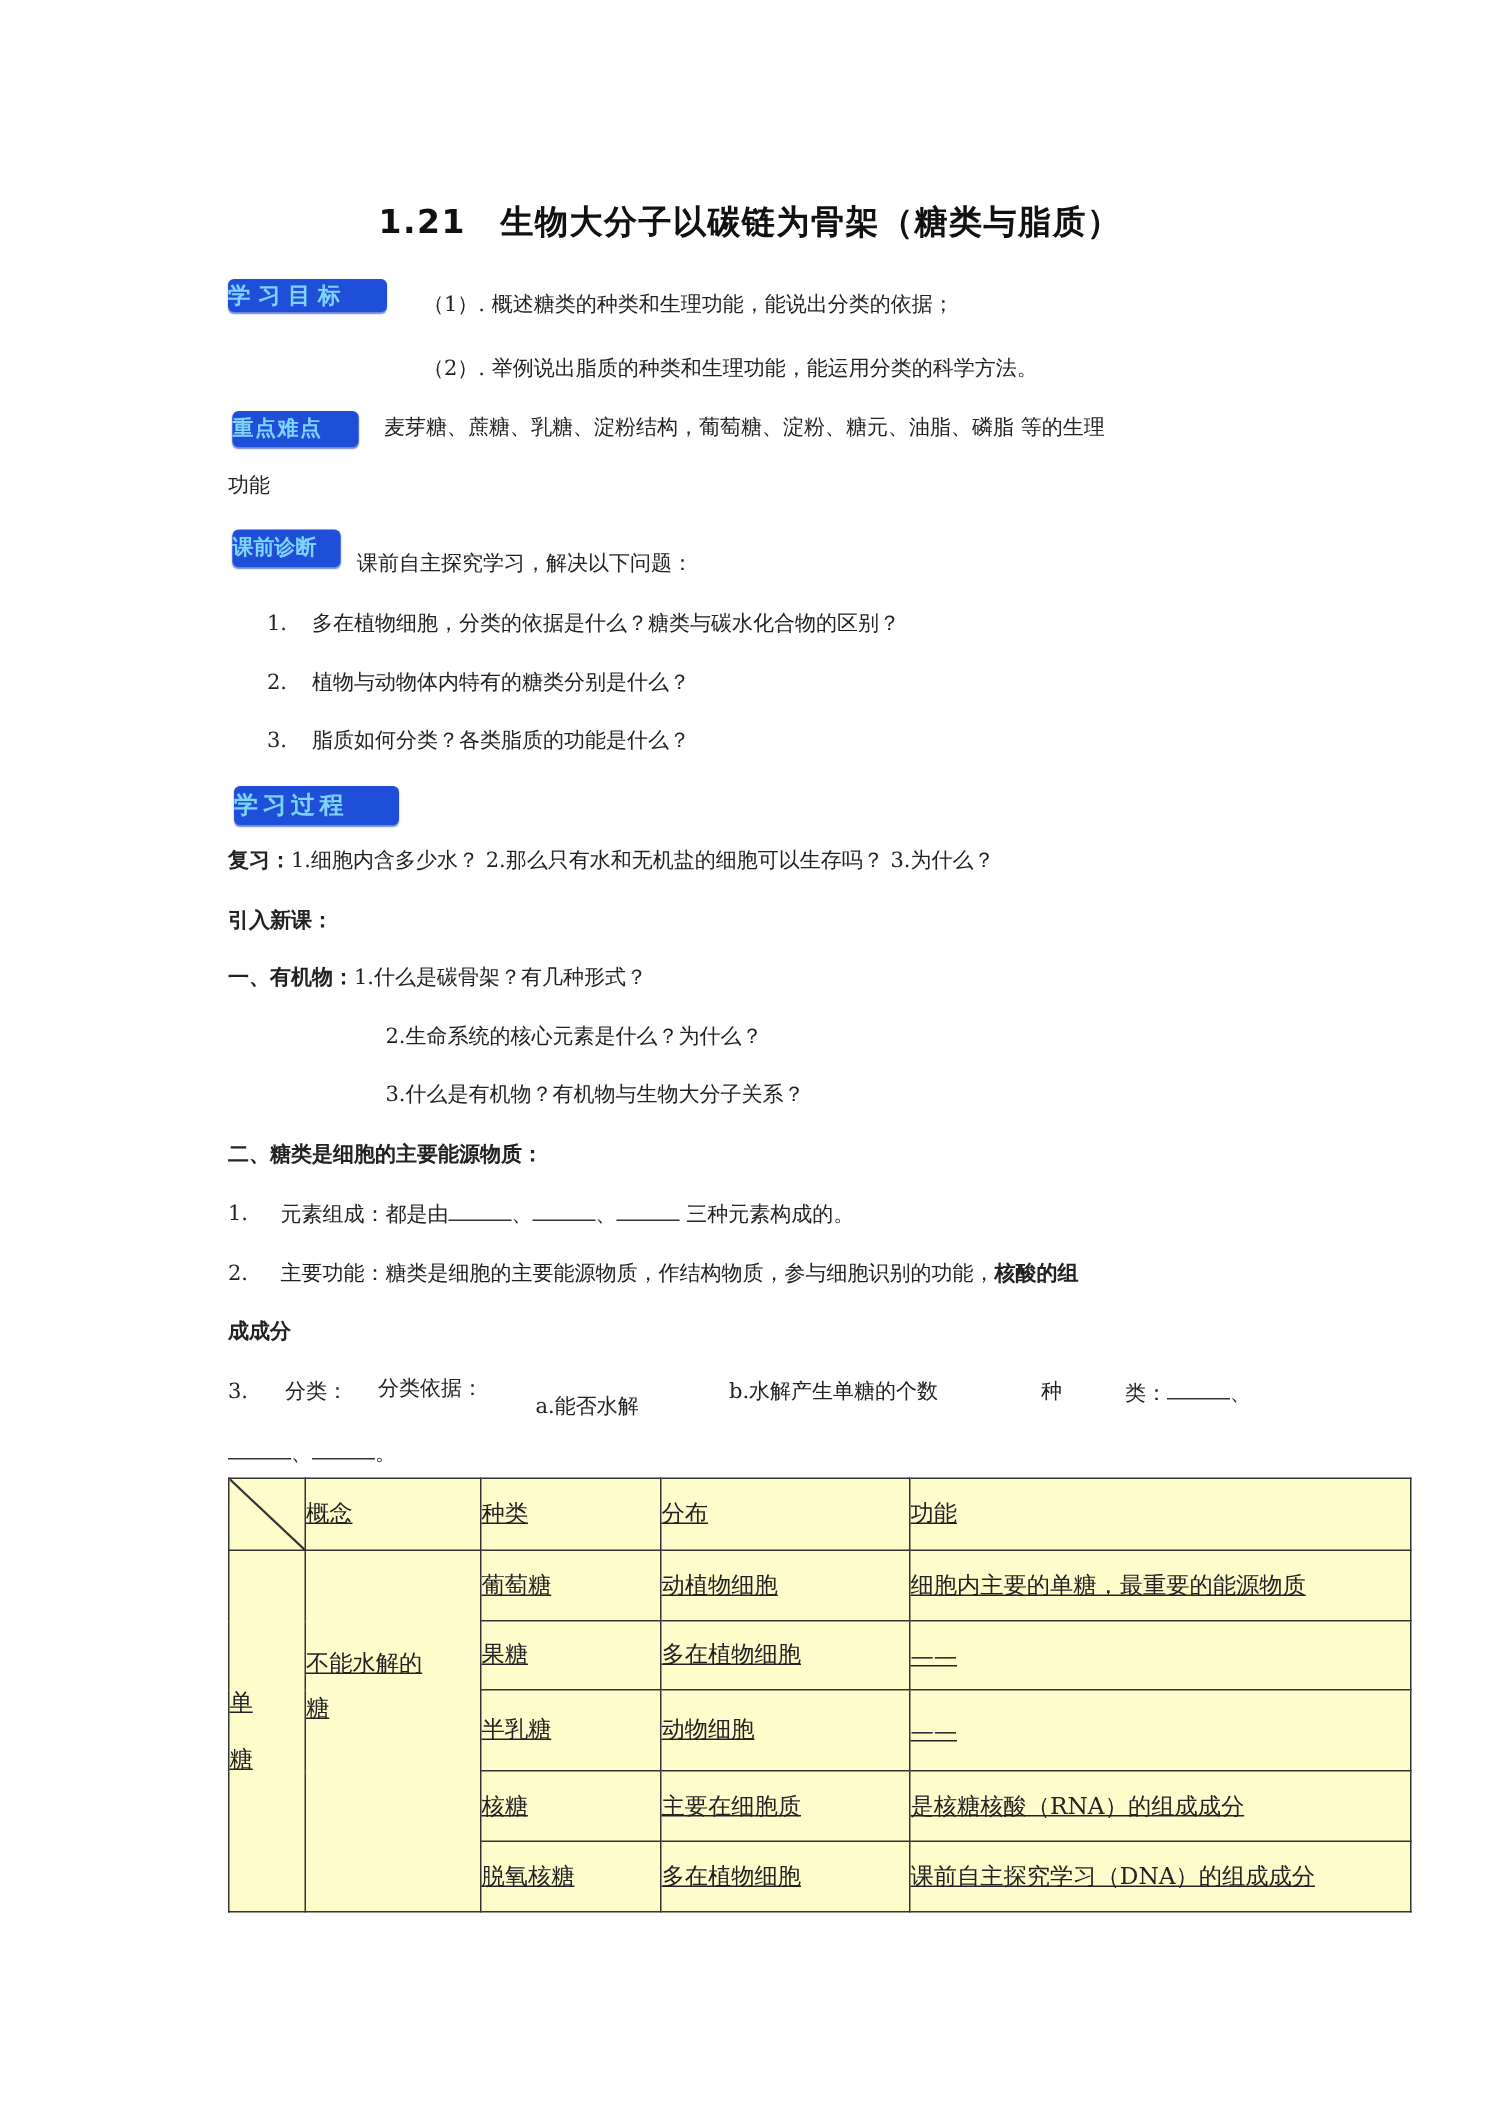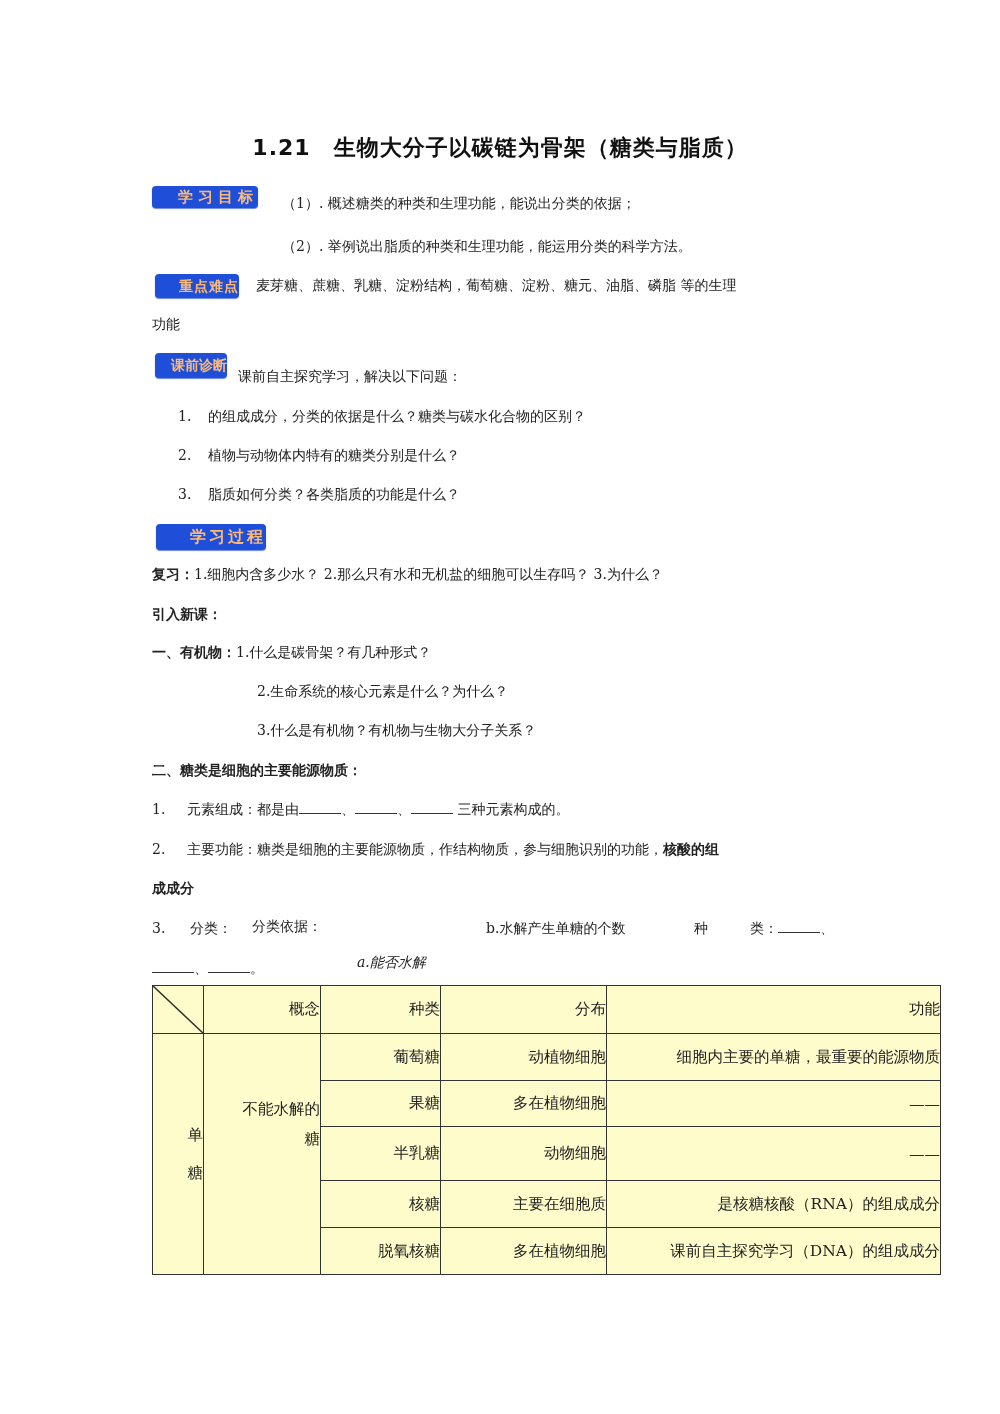--- a/index.html
+++ b/index.html
@@ -3,48 +3,48 @@
 <meta charset="utf-8">
 <style>
   html, body { margin:0; padding:0; background:#ffffff; }
   body { width:1000px; height:1414px; position:relative; overflow:hidden;
          font-family:"DejaVu Serif","Liberation Serif",serif; color:#222; }
   .abs { position:absolute; white-space:nowrap; }
   .title { left:0; width:1000px; top:133px; text-align:center; font-size:22px; font-weight:bold;
            font-family:"DejaVu Sans","Liberation Sans",sans-serif; letter-spacing:1px; color:#111; }
   .txt { font-size:14px; line-height:20px; }
   .bold { font-weight:bold; font-family:"DejaVu Sans","Liberation Sans",sans-serif; }
-  .badge { position:absolute; background:#1f4fd9; color:#fdba74; border-radius:4px;
+  .badge { position:absolute; background:#1f4fd9; color:#7dd3fc; border-radius:4px;
            font-family:"DejaVu Sans","Liberation Sans",sans-serif; font-weight:bold;
-           text-align:right; box-shadow:0 1px 1px #6a86d8; }
+           text-align:left; box-shadow:0 1px 1px #6a86d8; }
   .blank { display:inline-block; border-bottom:1px solid #333; height:14px; vertical-align:baseline; }
   table.grid { position:absolute; left:152px; top:985px; border-collapse:collapse;
                background:#fffccc; font-size:15.5px; }
-  table.grid td { border:1.5px solid #333; text-align:right; vertical-align:middle; padding:0; }
+  table.grid td { border:1.5px solid #333; text-align:left; vertical-align:middle; padding:0;text-decoration:underline; }
   .diag { position:relative; }
   .diag svg { position:absolute; left:0; top:0; }
 </style>
 </head>
 <body>
 
 <div class="abs title">1.21　生物大分子以碳链为骨架（糖类与脂质）</div>
 
 <div class="badge" style="left:152px;top:186px;width:106px;height:22px;line-height:22px;font-size:15px;letter-spacing:5px;">学习目标</div>
 <div class="abs txt" style="left:282px;top:193px;">（1）. 概述糖类的种类和生理功能，能说出分类的依据；</div>
 <div class="abs txt" style="left:282px;top:236px;">（2）. 举例说出脂质的种类和生理功能，能运用分类的科学方法。</div>
 
 <div class="badge" style="left:155px;top:274px;width:84px;height:24px;line-height:24px;font-size:14px;letter-spacing:1px;">重点难点</div>
 <div class="abs txt" style="left:256px;top:275px;">麦芽糖、蔗糖、乳糖、淀粉结构，葡萄糖、淀粉、糖元、油脂、磷脂 等的生理</div>
 <div class="abs txt" style="left:152px;top:314px;">功能</div>
 
 <div class="badge" style="left:155px;top:353px;width:72px;height:25px;line-height:25px;font-size:14px;">课前诊断</div>
 <div class="abs txt" style="left:238px;top:366px;">课前自主探究学习，解决以下问题：</div>
 
 <div class="abs txt" style="left:178px;top:406px;">1.</div>
-<div class="abs txt" style="left:208px;top:406px;">的组成成分，分类的依据是什么？糖类与碳水化合物的区别？</div>
+<div class="abs txt" style="left:208px;top:406px;">多在植物细胞，分类的依据是什么？糖类与碳水化合物的区别？</div>
 <div class="abs txt" style="left:178px;top:445px;">2.</div>
 <div class="abs txt" style="left:208px;top:445px;">植物与动物体内特有的糖类分别是什么？</div>
 <div class="abs txt" style="left:178px;top:484px;">3.</div>
 <div class="abs txt" style="left:208px;top:484px;">脂质如何分类？各类脂质的功能是什么？</div>
 
 <div class="badge" style="left:156px;top:524px;width:110px;height:26px;line-height:26px;font-size:16px;letter-spacing:3px;">学习过程</div>
 
 <div class="abs txt" style="left:152px;top:564px;">
   <span class="bold">复习：</span><span>1.细胞内含多少水？ 2.那么只有水和无机盐的细胞可以生存吗？ 3.为什么？</span>
 </div>
@@ -66,21 +66,21 @@
 
 <div class="abs txt" style="left:152px;top:839px;">2.</div>
 <div class="abs txt" style="left:187px;top:839px;">
   <span>主要功能：糖类是细胞的主要能源物质，作结构物质，参与细胞识别的功能，</span><span class="bold">核酸的组</span>
 </div>
 <div class="abs txt bold" style="left:152px;top:878px;">成成分</div>
 
 <div class="abs txt" style="left:152px;top:918px;">3.</div>
 <div class="abs txt" style="left:190px;top:918px;">分类：</div>
 <div class="abs txt" style="left:252px;top:884px;margin-top:32px;">分类依据：</div>
-<div class="abs txt" style="left:357px;top:952px;font-style:italic;">a.能否水解</div>
+<div class="abs txt" style="left:357px;top:928px;">a.能否水解</div>
 <div class="abs txt" style="left:486px;top:918px;">b.水解产生单糖的个数</div>
 <div class="abs txt" style="left:694px;top:918px;">种</div>
 <div class="abs txt" style="left:750px;top:918px;">
   <span>类：</span><span class="blank" style="width:42px;"></span><span>、</span>
 </div>
 <div class="abs txt" style="left:152px;top:958px;">
   <span class="blank" style="width:42px;"></span><span>、</span><span class="blank" style="width:42px;"></span><span>。</span>
 </div>
 
 <table class="grid">

